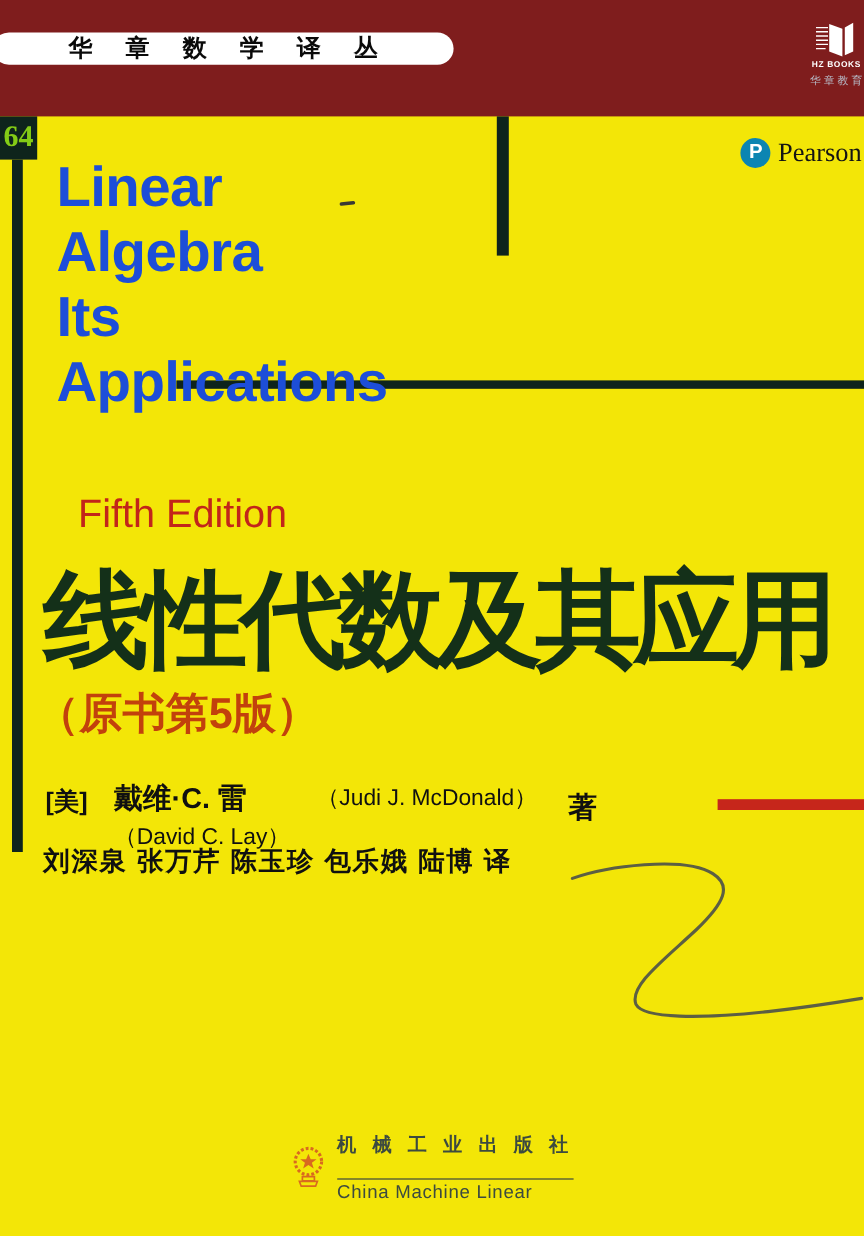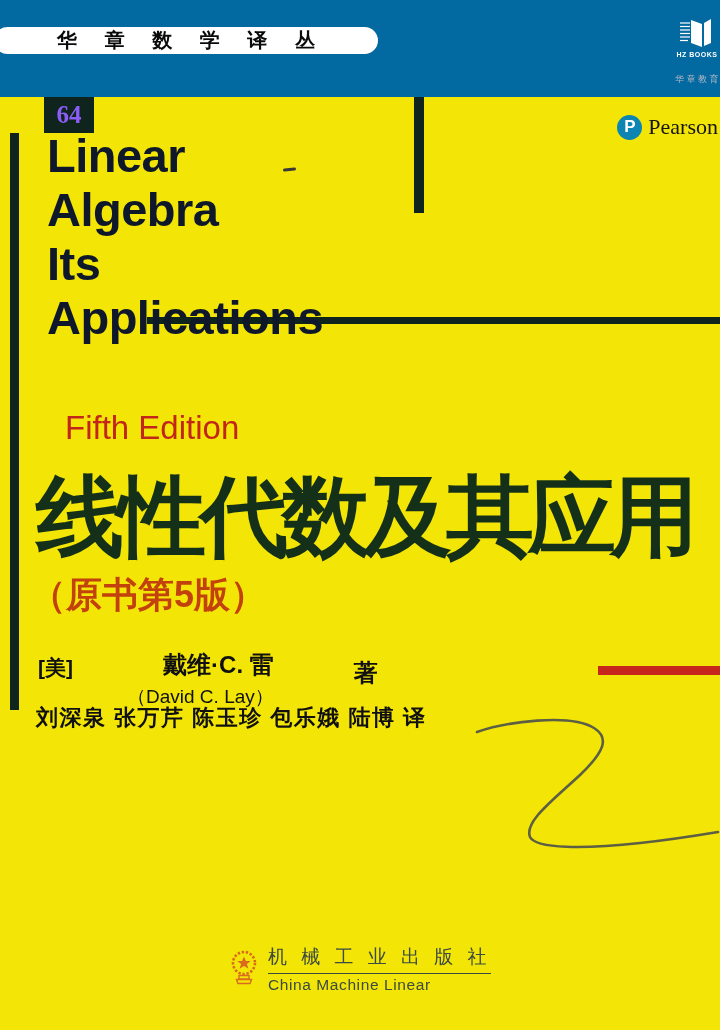--- a/index.html
+++ b/index.html
@@ -2,77 +2,77 @@
 <html><head>
 <meta charset="utf-8">
 <style>
   html,body{margin:0;padding:0;background:#444;}
   .cover{
     position:relative;width:720px;height:1030px;margin:0 auto;
     background:#f3e607;overflow:hidden;
     font-family:"Liberation Sans",sans-serif;
   }
   
-  .top-band{position:absolute;left:0;top:0;width:720px;height:97px;background:#0369a1;}
+  .top-band{position:absolute;left:0;top:0;width:720px;height:97px;background:#7f1d1d;}
   .series-pill{
     position:absolute;left:-6px;top:27px;width:384px;height:27px;
     background:#ffffff;border-radius:14px;
     display:flex;align-items:center;justify-content:center;
     font-size:20px;font-weight:bold;color:#0a0a0a;
     letter-spacing:11px;white-space:nowrap;text-indent:11px;
   }
   .hz-block{position:absolute;right:1px;top:16px;width:44px;text-align:center;color:#fff;}
   .hz-icon{display:block;margin:0 auto;}
   .hz-name{font-size:7px;font-weight:bold;letter-spacing:.5px;margin-top:1px;white-space:nowrap;}
-  .hz-sub{font-size:9px;color:#b6bac6;letter-spacing:2.5px;margin-top:15px;white-space:nowrap;}
+  .hz-sub{font-size:9px;color:#b6bac6;letter-spacing:2.5px;margin-top:3px;white-space:nowrap;}
   
   .badge-64{
-    position:absolute;left:0;top:97px;width:50px;height:36px;background:#0e241c;
-    color:#8b5cf6;font-family:"Liberation Serif",serif;font-weight:bold;font-size:25px;
-    display:flex;align-items:center;justify-content:center;margin-left:44px;
+    position:absolute;left:0;top:97px;width:31px;height:36px;background:#0e241c;
+    color:#84cc16;font-family:"Liberation Serif",serif;font-weight:bold;font-size:25px;
+    display:flex;align-items:center;justify-content:center;
   }
   .left-bar{position:absolute;left:10px;top:133px;width:9px;height:577px;background:#0e241c;}
   .right-vbar{position:absolute;left:414px;top:97px;width:10px;height:116px;background:#0e241c;}
   .hbar{position:absolute;left:147px;top:317px;width:573px;height:7px;background:#0e241c;}
   .red-bar{position:absolute;left:598px;top:666px;width:122px;height:9px;background:#c6261b;}
   .dash-artifact{position:absolute;left:283px;top:168px;width:13px;height:3px;background:#3a3a34;border-radius:2px;transform:rotate(-6deg);}
   
   .pearson{position:absolute;top:114px;right:2px;display:flex;align-items:center;gap:6px;}
   .p-circle{
     width:25px;height:25px;border-radius:50%;background:#0c85b2;color:#fff;
     font-size:17px;font-weight:bold;display:flex;align-items:center;justify-content:center;
   }
   .p-label{font-family:"Liberation Serif",serif;font-size:22px;color:#141414;}
   
   .title-en{
     position:absolute;left:47px;top:129px;
-    font-size:47px;font-weight:bold;color:#0f172a;line-height:54px;letter-spacing:-.5px;
+    font-size:47px;font-weight:bold;color:#1d4ed8;line-height:54px;letter-spacing:-.5px;
   }
   .title-en .tl{display:block;}
   .edition{position:absolute;left:45px;top:409px;font-size:33px;color:#c2251a;margin-left:20px;}
   
   .title-zh{
     position:absolute;left:36px;top:458px;
     font-size:88px;font-weight:bold;letter-spacing:-6px;color:#143019;white-space:nowrap;
   }
   .subtitle-zh{position:absolute;left:30px;top:571px;font-size:36px;font-weight:bold;color:#c2410c;white-space:nowrap;}
   
   .authors{position:absolute;left:38px;top:649px;display:flex;gap:22px;color:#101010;white-space:nowrap;}
   .origin{font-size:21px;margin-top:5px;font-weight:600;}
-  .author{text-align:right;margin-left:32px;}
+  .author{text-align:left;}
   .author .cn{font-size:24px;font-weight:600;}
   .author .en{font-size:19px;margin-top:3px;color:#111;}
   .role{font-size:24px;font-weight:600;margin-top:8px;margin-left:4px;}
   .translators{position:absolute;left:36px;top:703px;font-size:22px;font-weight:600;letter-spacing:1.5px;color:#101010;white-space:nowrap;}
   
   .squiggle{position:absolute;left:0;top:0;pointer-events:none;}
   
   .publisher{position:absolute;left:0;top:944px;width:720px;display:flex;justify-content:center;align-items:center;gap:9px;color:#3c4a40;}
   .pub-text{text-align:left;}
-  .pub-cn{font-size:19px;font-weight:400;letter-spacing:4.5px;border-bottom:1.5px solid #3c4a40;padding-bottom:3px;white-space:nowrap;}
+  .pub-cn{font-size:16px;font-weight:700;letter-spacing:4.5px;border-bottom:1.5px solid #3c4a40;padding-bottom:17px;white-space:nowrap;}
   .pub-en{font-size:15.5px;letter-spacing:.6px;margin-top:2px;white-space:nowrap;}
 </style>
 </head>
 <body>
 
 <div class="cover">
 
   <div class="top-band">
     <div class="series-pill">
       <span>华 章 数 学 译 丛</span>
@@ -117,20 +117,21 @@
   <div class="title-zh">线性代数及其应用</div>
   <div class="subtitle-zh">（原书第5版）</div>
 
   <div class="authors">
     <span class="origin">[美]</span>
     <div class="author">
       <div class="cn">戴维·C. 雷</div>
       <div class="en">（David C. Lay）</div>
     </div>
     <div class="author">
+      <div class="en">（Judi J. McDonald）</div>
     </div>
     <span class="role">著</span>
   </div>
   <div class="red-bar"></div>
 
   <div class="translators">
     <span>刘深泉 张万芹 陈玉珍 包乐娥 陆博</span>
     <span>译</span>
   </div>
 

